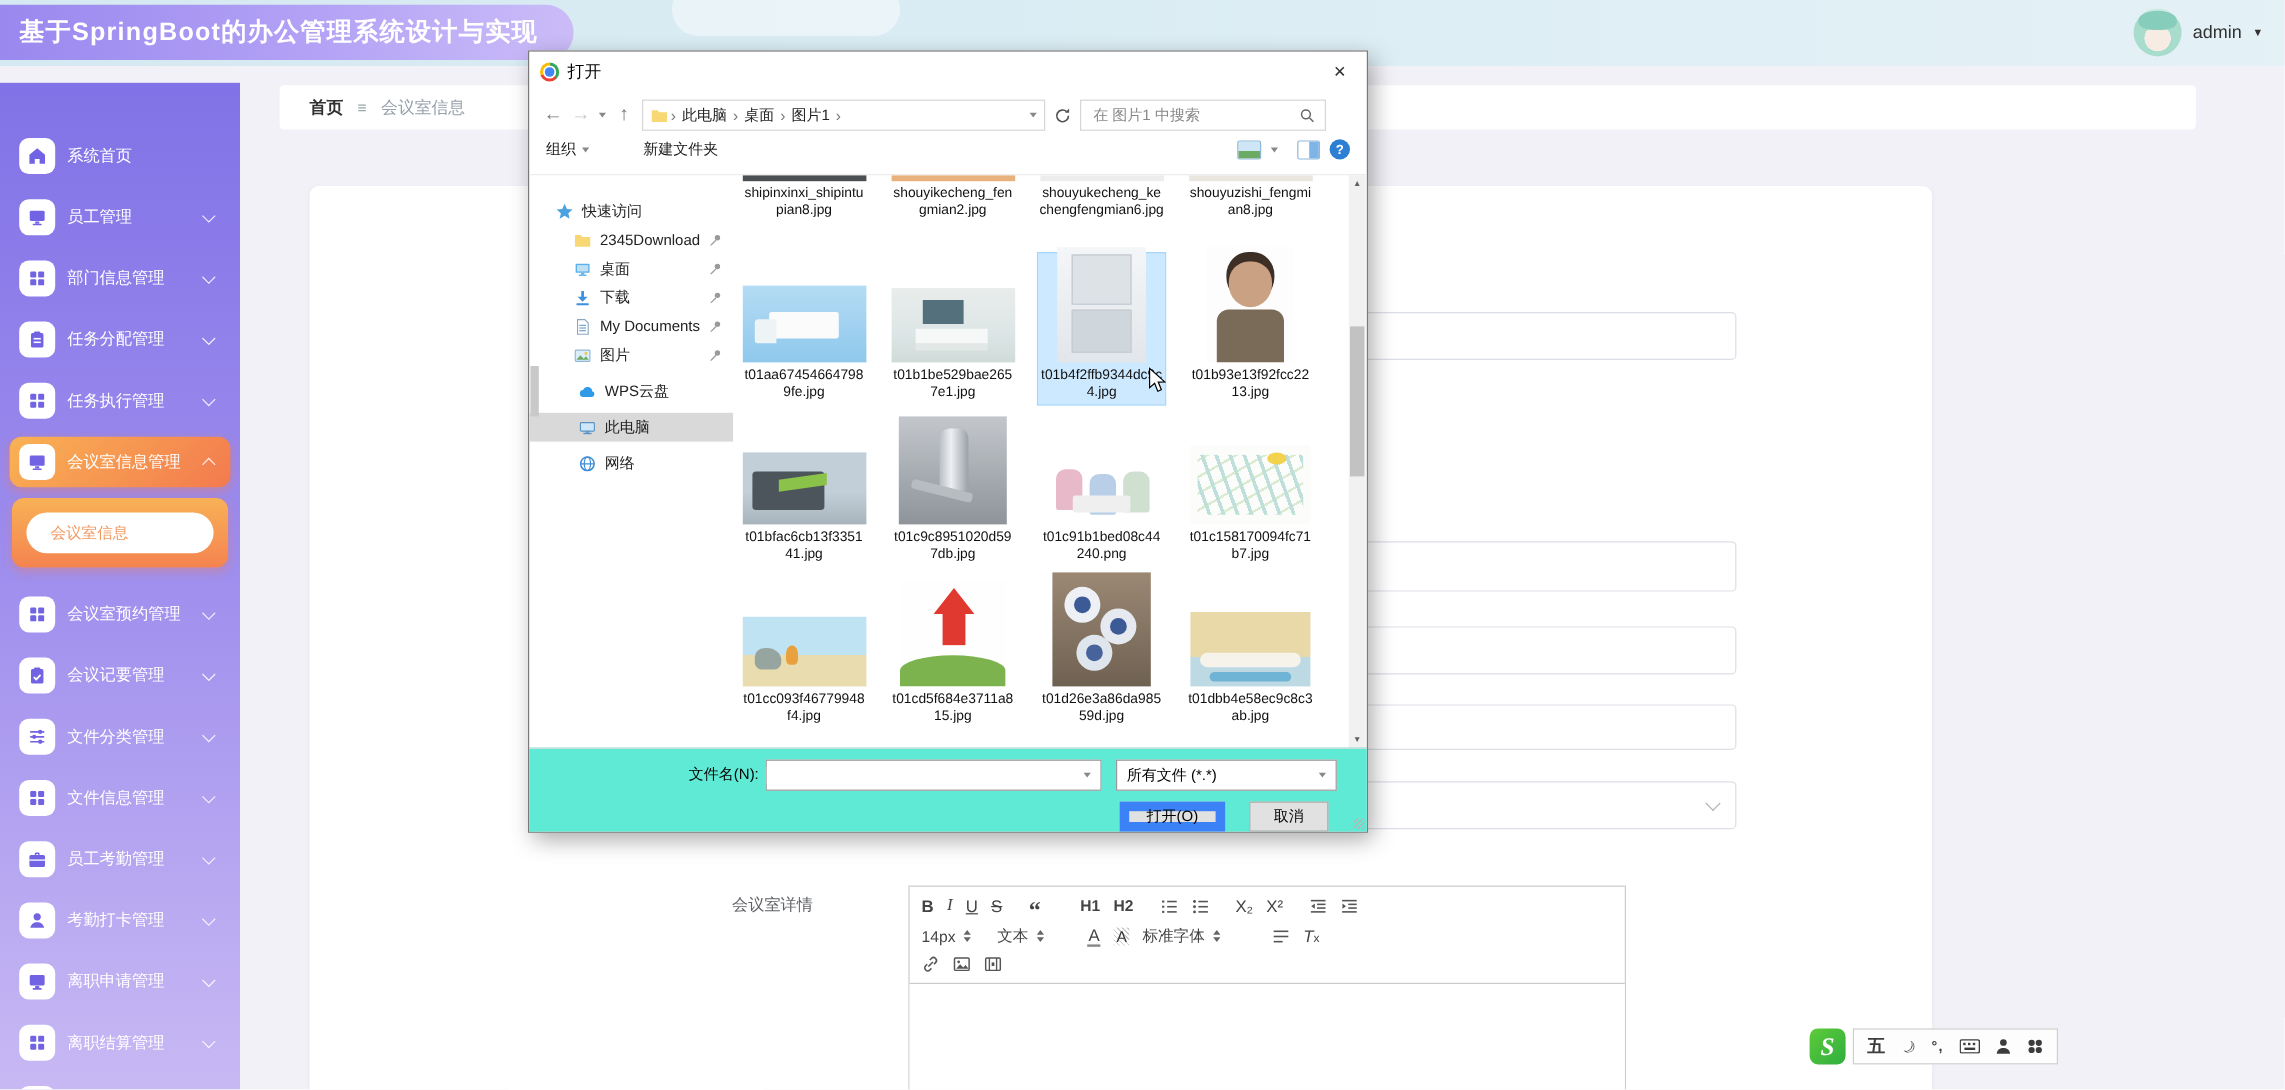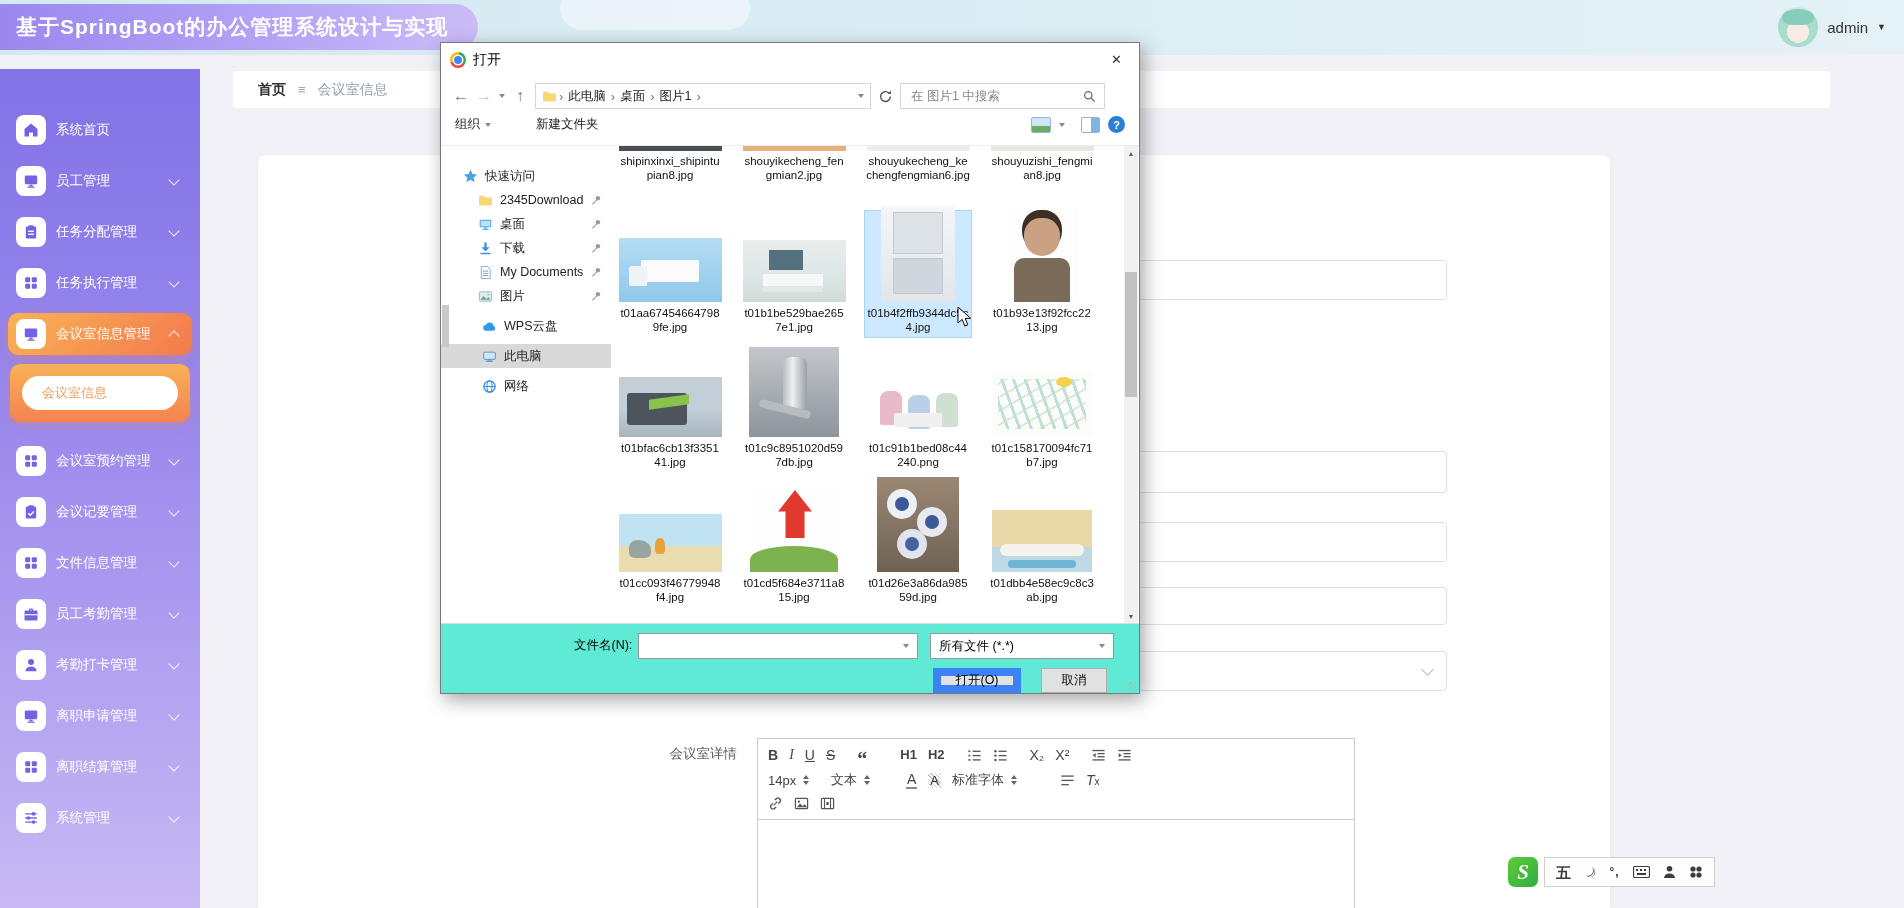--- a/index.html
+++ b/index.html
@@ -47,21 +47,21 @@
   .breadcrumb{position:absolute;left:233px;top:71px;width:1597px;height:37px;background:#fff;
     border-radius:4px;display:flex;align-items:center;padding-left:25px;box-sizing:border-box;gap:12px;}
   .bc-home{font-size:14px;font-weight:bold;color:#303133;cursor:pointer;}
   .bc-sep{font-size:13px;color:#9aa;}
   .bc-cur{font-size:14px;color:#97a0ac;}
   .card{position:absolute;left:258px;top:155px;width:1352px;height:760px;background:#fff;
     border-radius:8px;box-shadow:0 1px 4px rgba(0,0,0,.04);}
   .f-input{position:absolute;background:#fff;border:1px solid #dcdfe6;border-radius:4px;box-sizing:border-box;}
   .f-select-chev{width:8px;height:8px;border-right:1.5px solid #b0b4bb;border-bottom:1.5px solid #b0b4bb;
     transform:rotate(45deg);position:absolute;right:14px;top:13px;}
-  .detail-label{position:absolute;left:610px;top:745px;width:127px;text-align:right;
+  .detail-label{position:absolute;left:610px;top:745px;width:127px;text-align:left;
     font-size:13.5px;color:#606266;}
   .editor{position:absolute;left:757px;top:738px;width:598px;height:230px;
     border:1px solid #ccc;background:#fff;box-sizing:border-box;}
   .ed-toolbar{padding:7px 10px 6px 10px;border-bottom:1px solid #ccc;}
   .ed-row{display:flex;align-items:center;gap:11px;margin-bottom:7px;}
   .ed-row:last-child{margin-bottom:2px;}
   .ed-btn{font-size:14px;color:#444;cursor:pointer;display:flex;align-items:center;line-height:16px;}
   .ed-btn.grp{margin-left:11px;}
   .ed-b{font-weight:bold;}
   .ed-i{font-style:italic;font-family:"Liberation Serif",serif;}
@@ -246,20 +246,32 @@
               <rect x="6.3" y="11.6" width="3.4" height="1.8"></rect>
               <rect x="4.2" y="13.4" width="7.6" height="1.3" rx="0.6"></rect>
             </svg>
           </span>
           <span class="s-lb">员工管理</span>
           <span class="vchev "></span>
         </div>
         <div class="s-item">
           <span class="s-ic">
             <svg width="16" height="16" viewBox="0 0 16 16" fill="#7163e3">
+              <rect x="2.2" y="2.2" width="5" height="5" rx="1"></rect>
+              <rect x="8.8" y="2.2" width="5" height="5" rx="1"></rect>
+              <rect x="2.2" y="8.8" width="5" height="5" rx="1"></rect>
+              <rect x="8.8" y="8.8" width="5" height="5" rx="1"></rect>
+            </svg>
+          </span>
+          <span class="s-lb">部门信息管理</span>
+          <span class="vchev "></span>
+        </div>
+        <div class="s-item">
+          <span class="s-ic">
+            <svg width="16" height="16" viewBox="0 0 16 16" fill="#7163e3">
               <rect x="2.8" y="2.6" width="10.4" height="12" rx="1.3"></rect>
               <rect x="5.4" y="1.2" width="5.2" height="2.6" rx="0.9"></rect>
               <rect x="5" y="6.6" width="6" height="1.3" fill="#fff"></rect>
               <rect x="5" y="9.6" width="6" height="1.3" fill="#fff"></rect>
             </svg>
           </span>
           <span class="s-lb">任务分配管理</span>
           <span class="vchev "></span>
         </div>
         <div class="s-item">
@@ -302,20 +314,34 @@
         </div>
         <div class="s-item">
           <span class="s-ic">
             <svg width="16" height="16" viewBox="0 0 16 16" fill="#7163e3">
               <rect x="2.8" y="2.6" width="10.4" height="12" rx="1.3"></rect>
               <rect x="5.4" y="1.2" width="5.2" height="2.6" rx="0.9"></rect>
               <path d="M5.2 9.2l2 2 3.6-3.8" stroke="#fff" stroke-width="1.5" fill="none"></path>
             </svg>
           </span>
           <span class="s-lb">会议记要管理</span>
+          <span class="vchev "></span>
+        </div>
+        <div class="s-item">
+          <span class="s-ic">
+            <svg width="16" height="16" viewBox="0 0 16 16" fill="#7163e3">
+              <rect x="2" y="3.2" width="12" height="1.4" rx="0.7"></rect>
+              <circle cx="10.5" cy="3.9" r="1.8"></circle>
+              <rect x="2" y="7.3" width="12" height="1.4" rx="0.7"></rect>
+              <circle cx="5.5" cy="8" r="1.8"></circle>
+              <rect x="2" y="11.4" width="12" height="1.4" rx="0.7"></rect>
+              <circle cx="10.5" cy="12.1" r="1.8"></circle>
+            </svg>
+          </span>
+          <span class="s-lb">文件分类管理</span>
           <span class="vchev "></span>
         </div>
         <div class="s-item">
           <span class="s-ic">
             <svg width="16" height="16" viewBox="0 0 16 16" fill="#7163e3">
               <rect x="2.2" y="2.2" width="5" height="5" rx="1"></rect>
               <rect x="8.8" y="2.2" width="5" height="5" rx="1"></rect>
               <rect x="2.2" y="8.8" width="5" height="5" rx="1"></rect>
               <rect x="8.8" y="8.8" width="5" height="5" rx="1"></rect>
             </svg>

